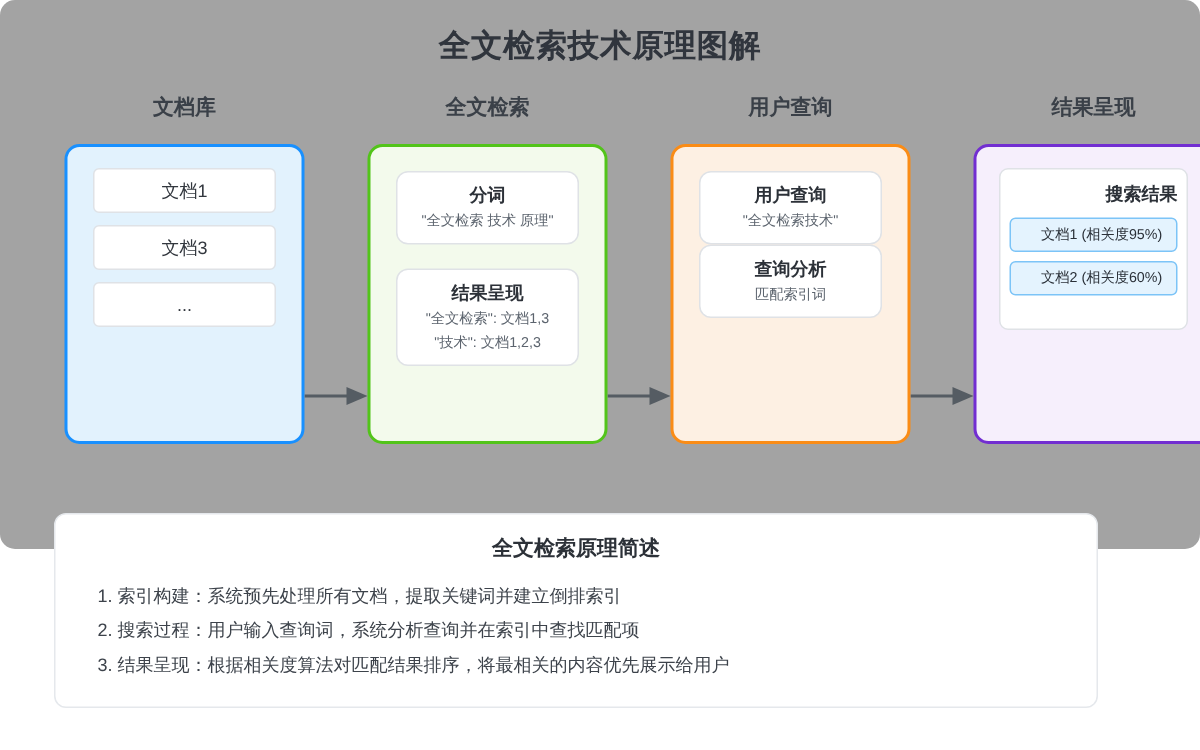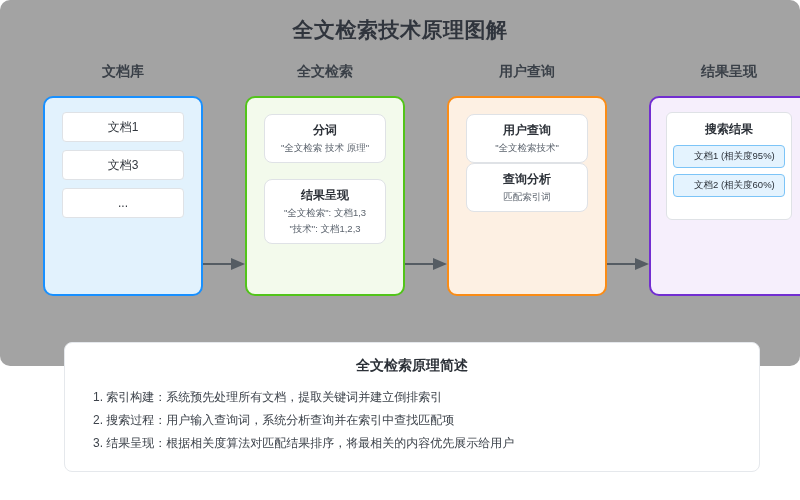--- a/index.html
+++ b/index.html
@@ -142,21 +142,21 @@
     justify-content: flex-start;
     padding-top: 14px;
   }
   .results-card {
     box-sizing: border-box;
     width: 126px;
     background: #ffffff;
     border: 1px solid #dfe2e6;
     border-radius: 6px;
     padding: 8px 6px 9px;
-    text-align: center;
+    text-align: right;
   }
   .results-title {
     font-size: 12px;
     font-weight: 700;
     color: #2c3138;
     margin-bottom: 7px;
   }
   .result-item {
     box-sizing: border-box;
     width: 112px;
@@ -178,21 +178,21 @@
     height: 14px;
     width: 42px;
   }
   .arrow-1 { left: 203px; }
   .arrow-2 { left: 405px; }
   .arrow-3 { left: 607px; }
 
   
   .summary {
     position: absolute;
-    left: 64px;
+    left: 36px;
     top: 342px;
     width: 696px;
     box-sizing: border-box;
     background: #ffffff;
     border: 1px solid #e5e8ec;
     border-radius: 8px;
     padding: 14px 18px 16px;
   }
   .summary-title {
     text-align: center;

